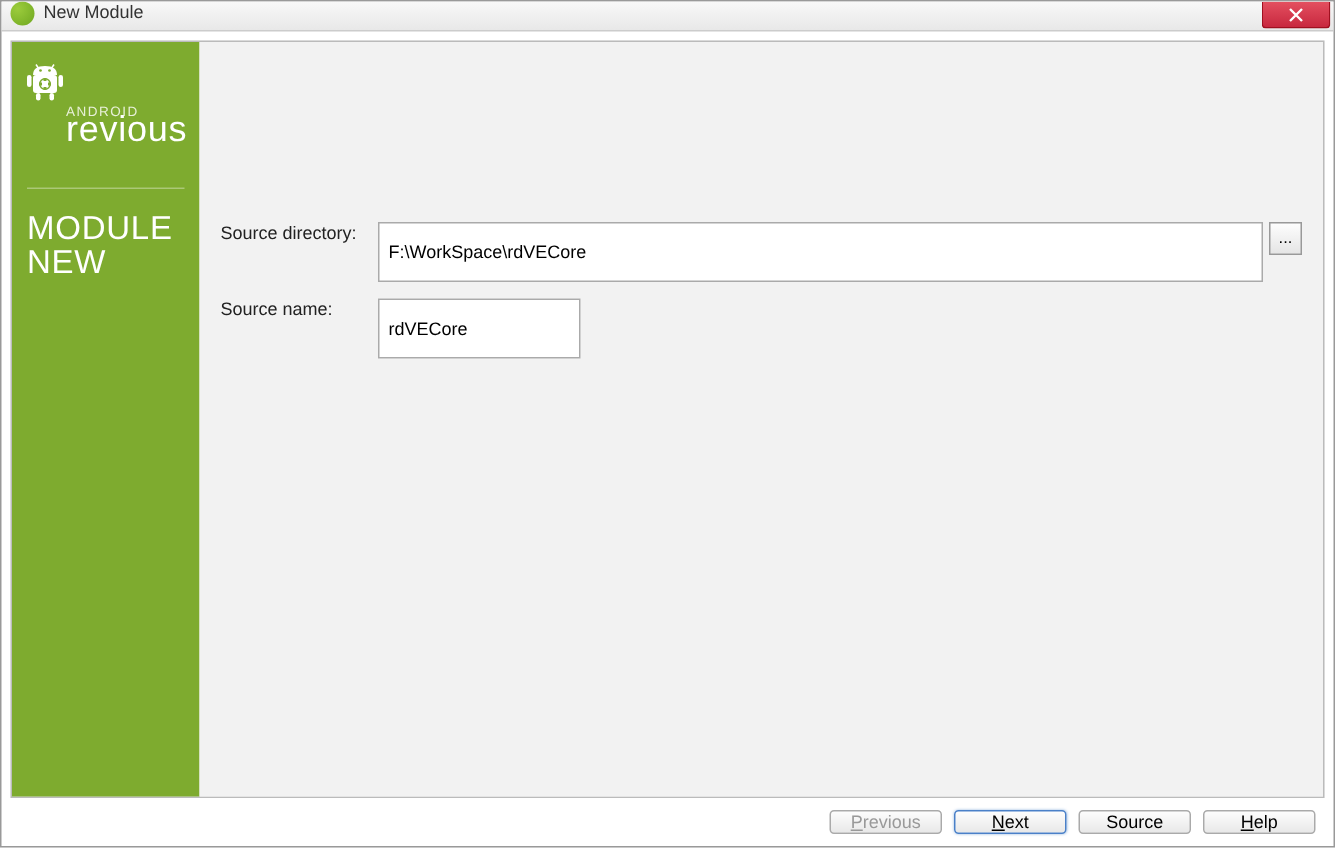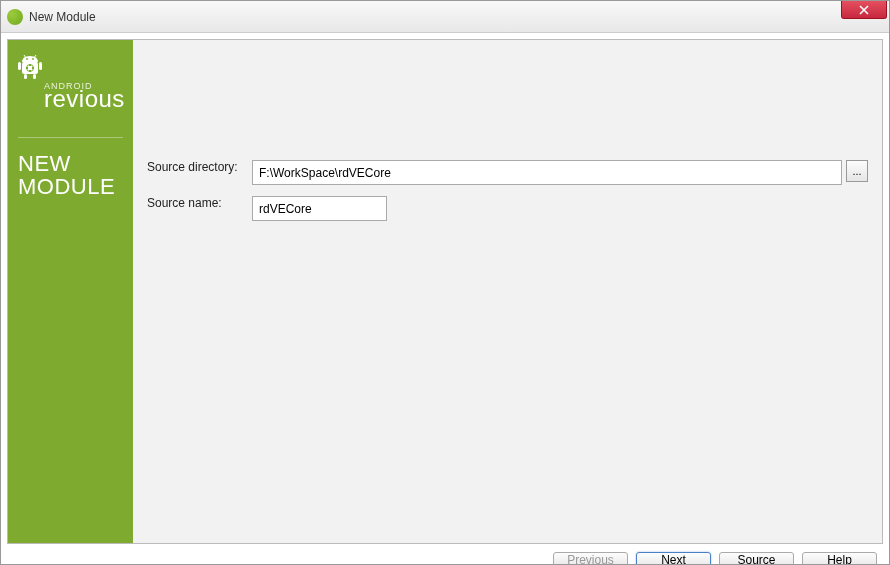--- a/index.html
+++ b/index.html
@@ -1,23 +1,23 @@
 <!DOCTYPE html>
 <html><head>
   <meta charset="utf-8">
   <style>
     * { box-sizing: border-box; margin: 0; padding: 0; }
     body { font-family: "Segoe UI", Tahoma, sans-serif; font-size: 12px; background: #fff; width: 890px; height: 565px; overflow: hidden; border: 1px solid #999; }
     
     .titlebar {
-      height: 32px;
+      height: 20px;
       background: linear-gradient(to bottom, #f8f8f8, #e8e8e8);
       border-bottom: 1px solid #ccc;
       display: flex;
-      align-items: center;
+      align-items: flex-start;
       position: relative;
       padding-left: 6px;
     }
     .titlebar-icon {
       width: 16px; height: 16px;
       background: radial-gradient(circle at 30% 30%, #9ccc3c, #6fa720);
       border-radius: 50%;
       margin-right: 6px;
     }
     .titlebar-text { color: #333; font-size: 12px; }
@@ -54,21 +54,21 @@
     .main-area {
       flex: 1;
       background: #f2f2f2;
       padding: 120px 14px 10px 14px;
     }
     .field-row { display: flex; align-items: flex-start; margin-bottom: 11px; }
     .field-label { width: 105px; color: #222; }
     .text-input {
       border: 1px solid #aaa;
       background: #fff;
-      height: 25px;
+      height: 40px;
       padding: 2px 6px;
       font-size: 12px;
       font-family: inherit;
     }
     .source-input { flex: 1; }
     .module-input { width: 135px; }
     .browse-btn {
       width: 22px; height: 22px;
       margin-left: 4px;
       border: 1px solid #999;
@@ -141,22 +141,22 @@
               <rect x="0" y="3" width="2" height="2" fill="#7eab2f"></rect>
               <rect x="6" y="3" width="2" height="2" fill="#7eab2f"></rect>
             </g>
           </svg>
         </div>
         <div class="android-label">ANDROID</div>
         <div class="studio-label">revious</div>
       </div>
       <div class="divider"></div>
       <div class="wizard-title">
+        <div>MODULE</div>
         <div>NEW</div>
-        <div>MODULE</div>
       </div>
     </div>
 
     <div class="main-area">
       <div class="field-row">
         <div class="field-label">Source directory:</div>
         <input type="text" class="text-input source-input" value="F:\WorkSpace\rdVECore" style="">
         <button class="browse-btn">...</button>
       </div>
       <div class="field-row">

